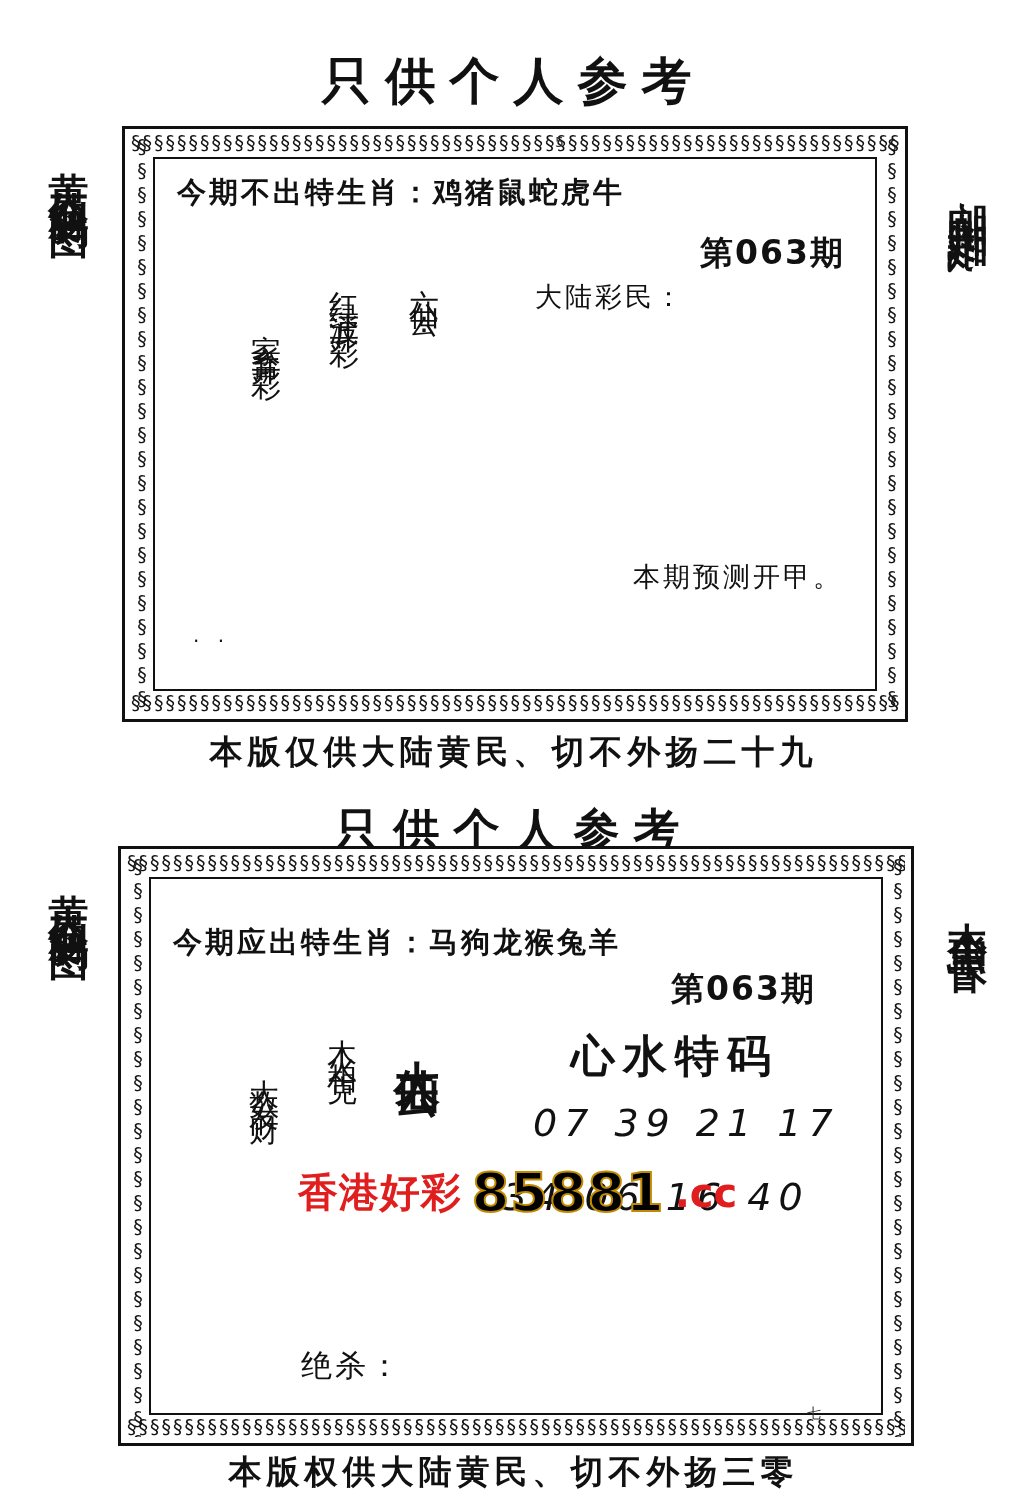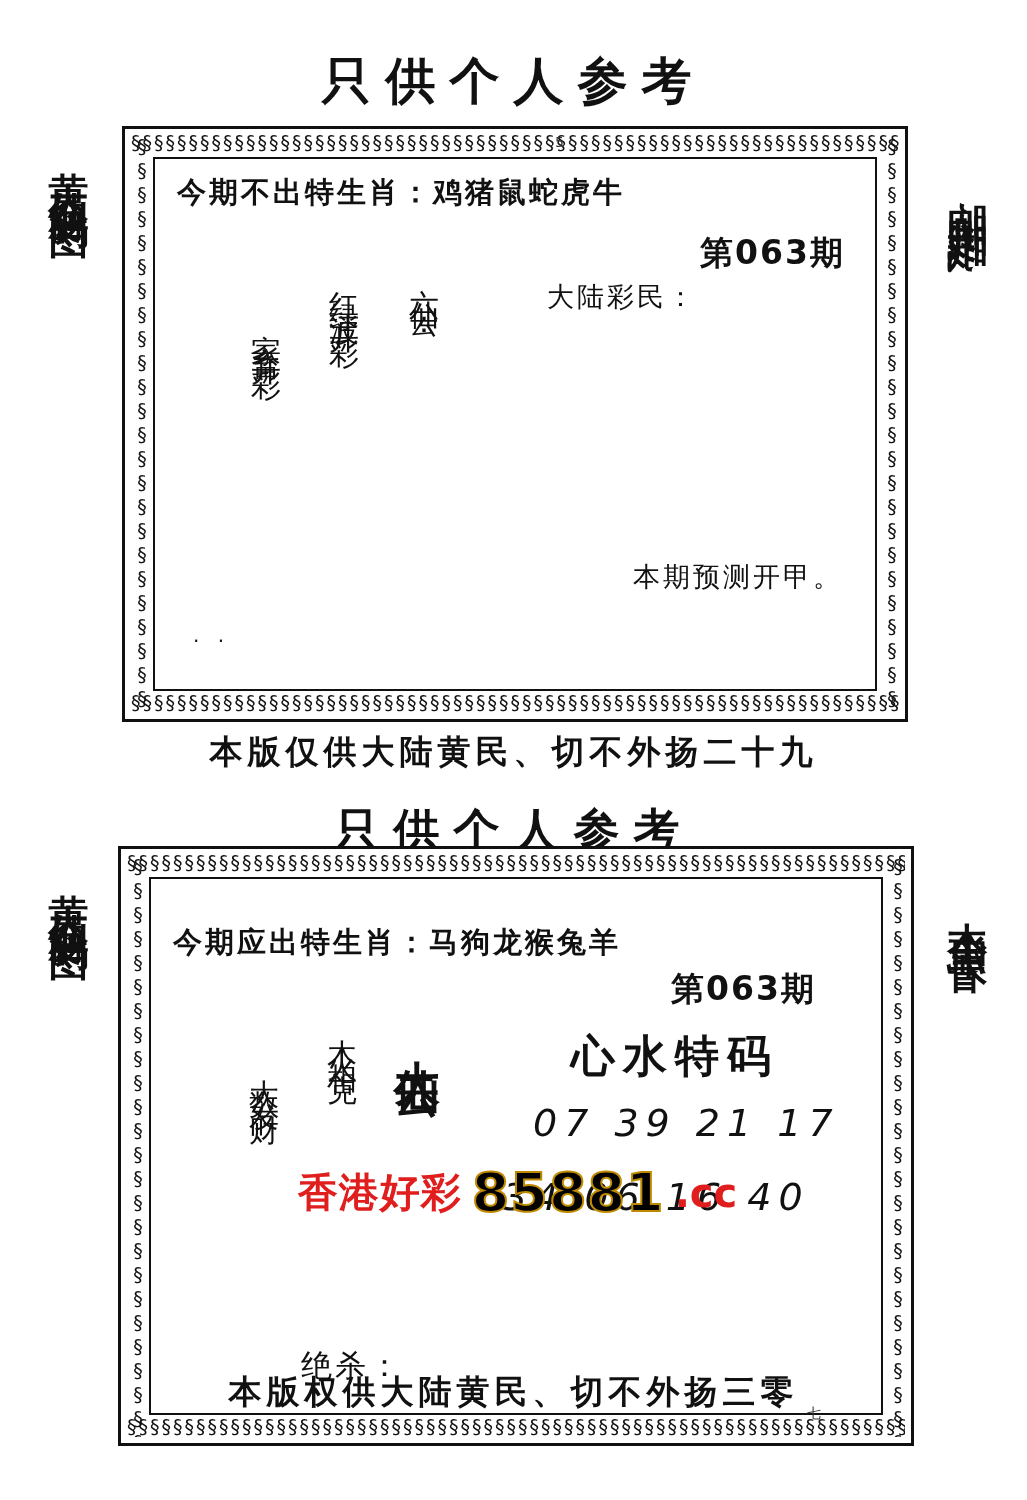--- a/index.html
+++ b/index.html
@@ -109,21 +109,20 @@
     font-size: 33px;
     font-weight: bold;
     letter-spacing: 2px;
     white-space: nowrap;
   }
   .note {
     position: absolute;
     font-size: 27px;
     letter-spacing: 3px;
     white-space: nowrap;
-    margin-left: 12px;
   }
   .vtext {
     position: absolute;
     writing-mode: vertical-rl;
     text-orientation: upright;
     font-size: 30px;
     letter-spacing: 12px;
     white-space: nowrap;
   }
   .vtext-big {
@@ -158,21 +157,21 @@
   .footer-line {
     position: absolute;
     width: 100%;
     text-align: center;
     font-size: 33px;
     font-weight: bold;
     letter-spacing: 5px;
     white-space: nowrap;
   }
   .foot-top { top: 730px; }
-  .foot-bot { top: 1370px; }
+  .foot-bot { top: 1450px; }
 
   
   .wm {
     position: absolute;
     left: 0; bottom: 4px;
     width: 100%;
     display: flex;
     align-items: center;
     justify-content: center;
     gap: 10px;

